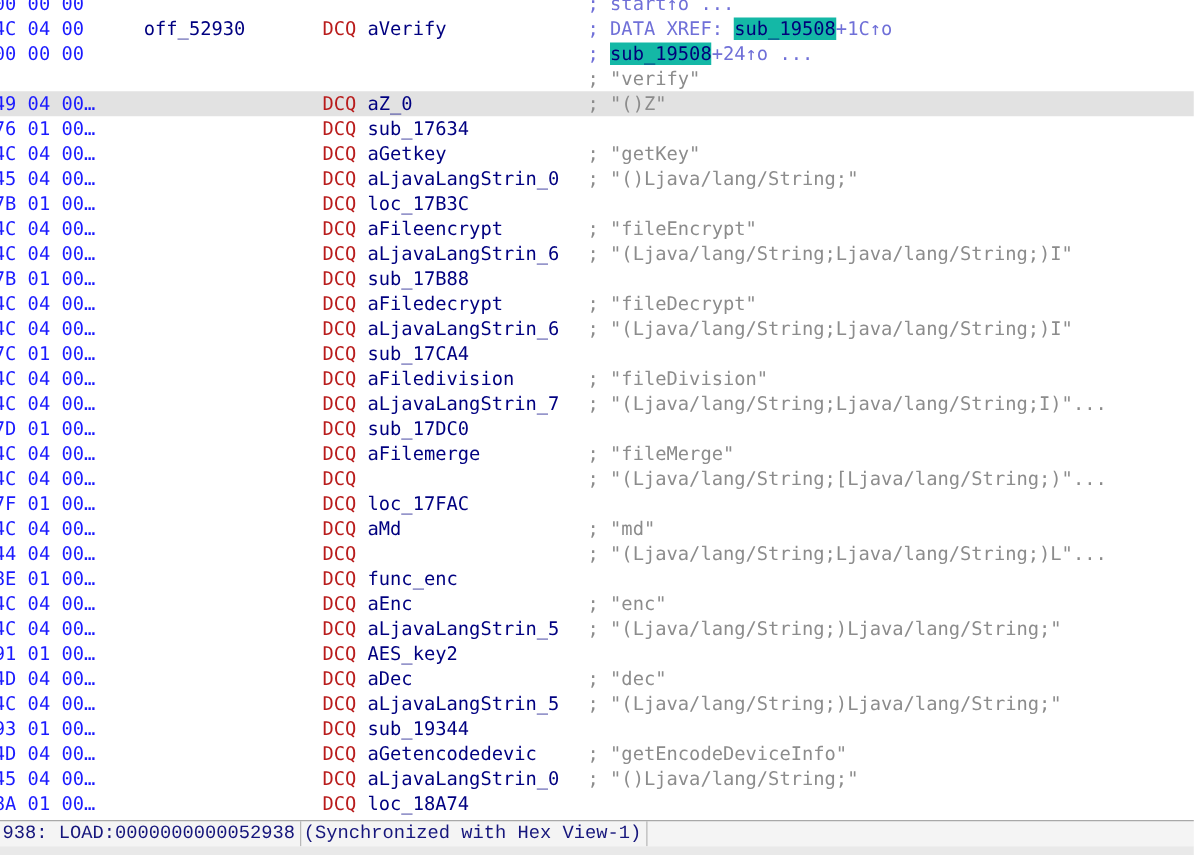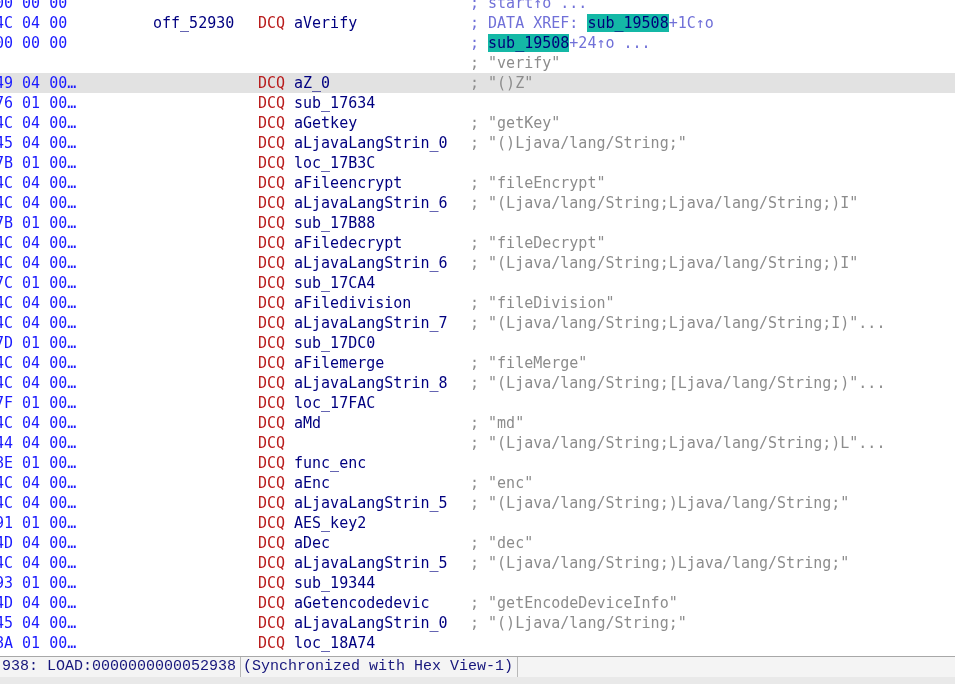--- a/index.html
+++ b/index.html
@@ -6,21 +6,21 @@
   body{
     width:955px;height:684px;overflow:hidden;background:#ffffff;
     font-family:"DejaVu Sans Mono","Liberation Mono",monospace;
     position:relative;
   }
   #listing{position:absolute;top:-7px;left:0;width:955px;}
   .row{position:relative;height:20px;line-height:20px;font-size:15px;white-space:pre;}
   .row.selected{background:#e2e2e2;}
   .row > span{position:absolute;top:0;display:inline-block;white-space:pre;}
   .col-bytes{left:-5px;color:#1a1aff;}
-  .col-name{left:115px;color:#000080;margin-left:38px;}
+  .col-name{left:115px;color:#000080;}
   .col-mnem{left:258px;color:#b91c1c;}
   .col-opnd{left:294px;color:#000080;}
   .col-cmt{left:470px;color:#8c8c8c;}
   .col-cmt span{white-space:pre;}
   .cmt{color:#8c8c8c;}
   .xref{color:#7070d8;}
   .hl{color:#00007a;background:#14b8a6;}
   #statusbar{
     position:absolute;top:656px;left:0;width:955px;height:21px;
     background:#f4f4f4;border-top:1px solid #a8a8a8;box-sizing:border-box;
@@ -46,21 +46,21 @@
     <div class="row"><span class="col-bytes">4C 04 00…</span><span class="col-name"></span><span class="col-mnem">DCQ</span><span class="col-opnd">aFileencrypt</span><span class="col-cmt"><span class="cmt">; "fileEncrypt"</span></span></div>
     <div class="row"><span class="col-bytes">4C 04 00…</span><span class="col-name"></span><span class="col-mnem">DCQ</span><span class="col-opnd">aLjavaLangStrin_6</span><span class="col-cmt"><span class="cmt">; "(Ljava/lang/String;Ljava/lang/String;)I"</span></span></div>
     <div class="row"><span class="col-bytes">7B 01 00…</span><span class="col-name"></span><span class="col-mnem">DCQ</span><span class="col-opnd">sub_17B88</span><span class="col-cmt"></span></div>
     <div class="row"><span class="col-bytes">4C 04 00…</span><span class="col-name"></span><span class="col-mnem">DCQ</span><span class="col-opnd">aFiledecrypt</span><span class="col-cmt"><span class="cmt">; "fileDecrypt"</span></span></div>
     <div class="row"><span class="col-bytes">4C 04 00…</span><span class="col-name"></span><span class="col-mnem">DCQ</span><span class="col-opnd">aLjavaLangStrin_6</span><span class="col-cmt"><span class="cmt">; "(Ljava/lang/String;Ljava/lang/String;)I"</span></span></div>
     <div class="row"><span class="col-bytes">7C 01 00…</span><span class="col-name"></span><span class="col-mnem">DCQ</span><span class="col-opnd">sub_17CA4</span><span class="col-cmt"></span></div>
     <div class="row"><span class="col-bytes">4C 04 00…</span><span class="col-name"></span><span class="col-mnem">DCQ</span><span class="col-opnd">aFiledivision</span><span class="col-cmt"><span class="cmt">; "fileDivision"</span></span></div>
     <div class="row"><span class="col-bytes">4C 04 00…</span><span class="col-name"></span><span class="col-mnem">DCQ</span><span class="col-opnd">aLjavaLangStrin_7</span><span class="col-cmt"><span class="cmt">; "(Ljava/lang/String;Ljava/lang/String;I)"...</span></span></div>
     <div class="row"><span class="col-bytes">7D 01 00…</span><span class="col-name"></span><span class="col-mnem">DCQ</span><span class="col-opnd">sub_17DC0</span><span class="col-cmt"></span></div>
     <div class="row"><span class="col-bytes">4C 04 00…</span><span class="col-name"></span><span class="col-mnem">DCQ</span><span class="col-opnd">aFilemerge</span><span class="col-cmt"><span class="cmt">; "fileMerge"</span></span></div>
-    <div class="row"><span class="col-bytes">4C 04 00…</span><span class="col-name"></span><span class="col-mnem">DCQ</span><span class="col-opnd">aLjavaLangStrin_8</span><span class="col-cmt"><span class="cmt">; "(Ljava/lang/String;[Ljava/lang/String;)"...</span></span></div>
+    <div class="row"><span class="col-bytes">4C 04 00…</span><span class="col-name"></span><span class="col-mnem">DCQ</span><span class="col-cmt"><span class="cmt">; "(Ljava/lang/String;[Ljava/lang/String;)"...</span></span></div>
     <div class="row"><span class="col-bytes">7F 01 00…</span><span class="col-name"></span><span class="col-mnem">DCQ</span><span class="col-opnd">loc_17FAC</span><span class="col-cmt"></span></div>
     <div class="row"><span class="col-bytes">4C 04 00…</span><span class="col-name"></span><span class="col-mnem">DCQ</span><span class="col-opnd">aMd</span><span class="col-cmt"><span class="cmt">; "md"</span></span></div>
     <div class="row"><span class="col-bytes">44 04 00…</span><span class="col-name"></span><span class="col-mnem">DCQ</span><span class="col-cmt"><span class="cmt">; "(Ljava/lang/String;Ljava/lang/String;)L"...</span></span></div>
     <div class="row"><span class="col-bytes">8E 01 00…</span><span class="col-name"></span><span class="col-mnem">DCQ</span><span class="col-opnd">func_enc</span><span class="col-cmt"></span></div>
     <div class="row"><span class="col-bytes">4C 04 00…</span><span class="col-name"></span><span class="col-mnem">DCQ</span><span class="col-opnd">aEnc</span><span class="col-cmt"><span class="cmt">; "enc"</span></span></div>
     <div class="row"><span class="col-bytes">4C 04 00…</span><span class="col-name"></span><span class="col-mnem">DCQ</span><span class="col-opnd">aLjavaLangStrin_5</span><span class="col-cmt"><span class="cmt">; "(Ljava/lang/String;)Ljava/lang/String;"</span></span></div>
     <div class="row"><span class="col-bytes">91 01 00…</span><span class="col-name"></span><span class="col-mnem">DCQ</span><span class="col-opnd">AES_key2</span><span class="col-cmt"></span></div>
     <div class="row"><span class="col-bytes">4D 04 00…</span><span class="col-name"></span><span class="col-mnem">DCQ</span><span class="col-opnd">aDec</span><span class="col-cmt"><span class="cmt">; "dec"</span></span></div>
     <div class="row"><span class="col-bytes">4C 04 00…</span><span class="col-name"></span><span class="col-mnem">DCQ</span><span class="col-opnd">aLjavaLangStrin_5</span><span class="col-cmt"><span class="cmt">; "(Ljava/lang/String;)Ljava/lang/String;"</span></span></div>
     <div class="row"><span class="col-bytes">93 01 00…</span><span class="col-name"></span><span class="col-mnem">DCQ</span><span class="col-opnd">sub_19344</span><span class="col-cmt"></span></div>

